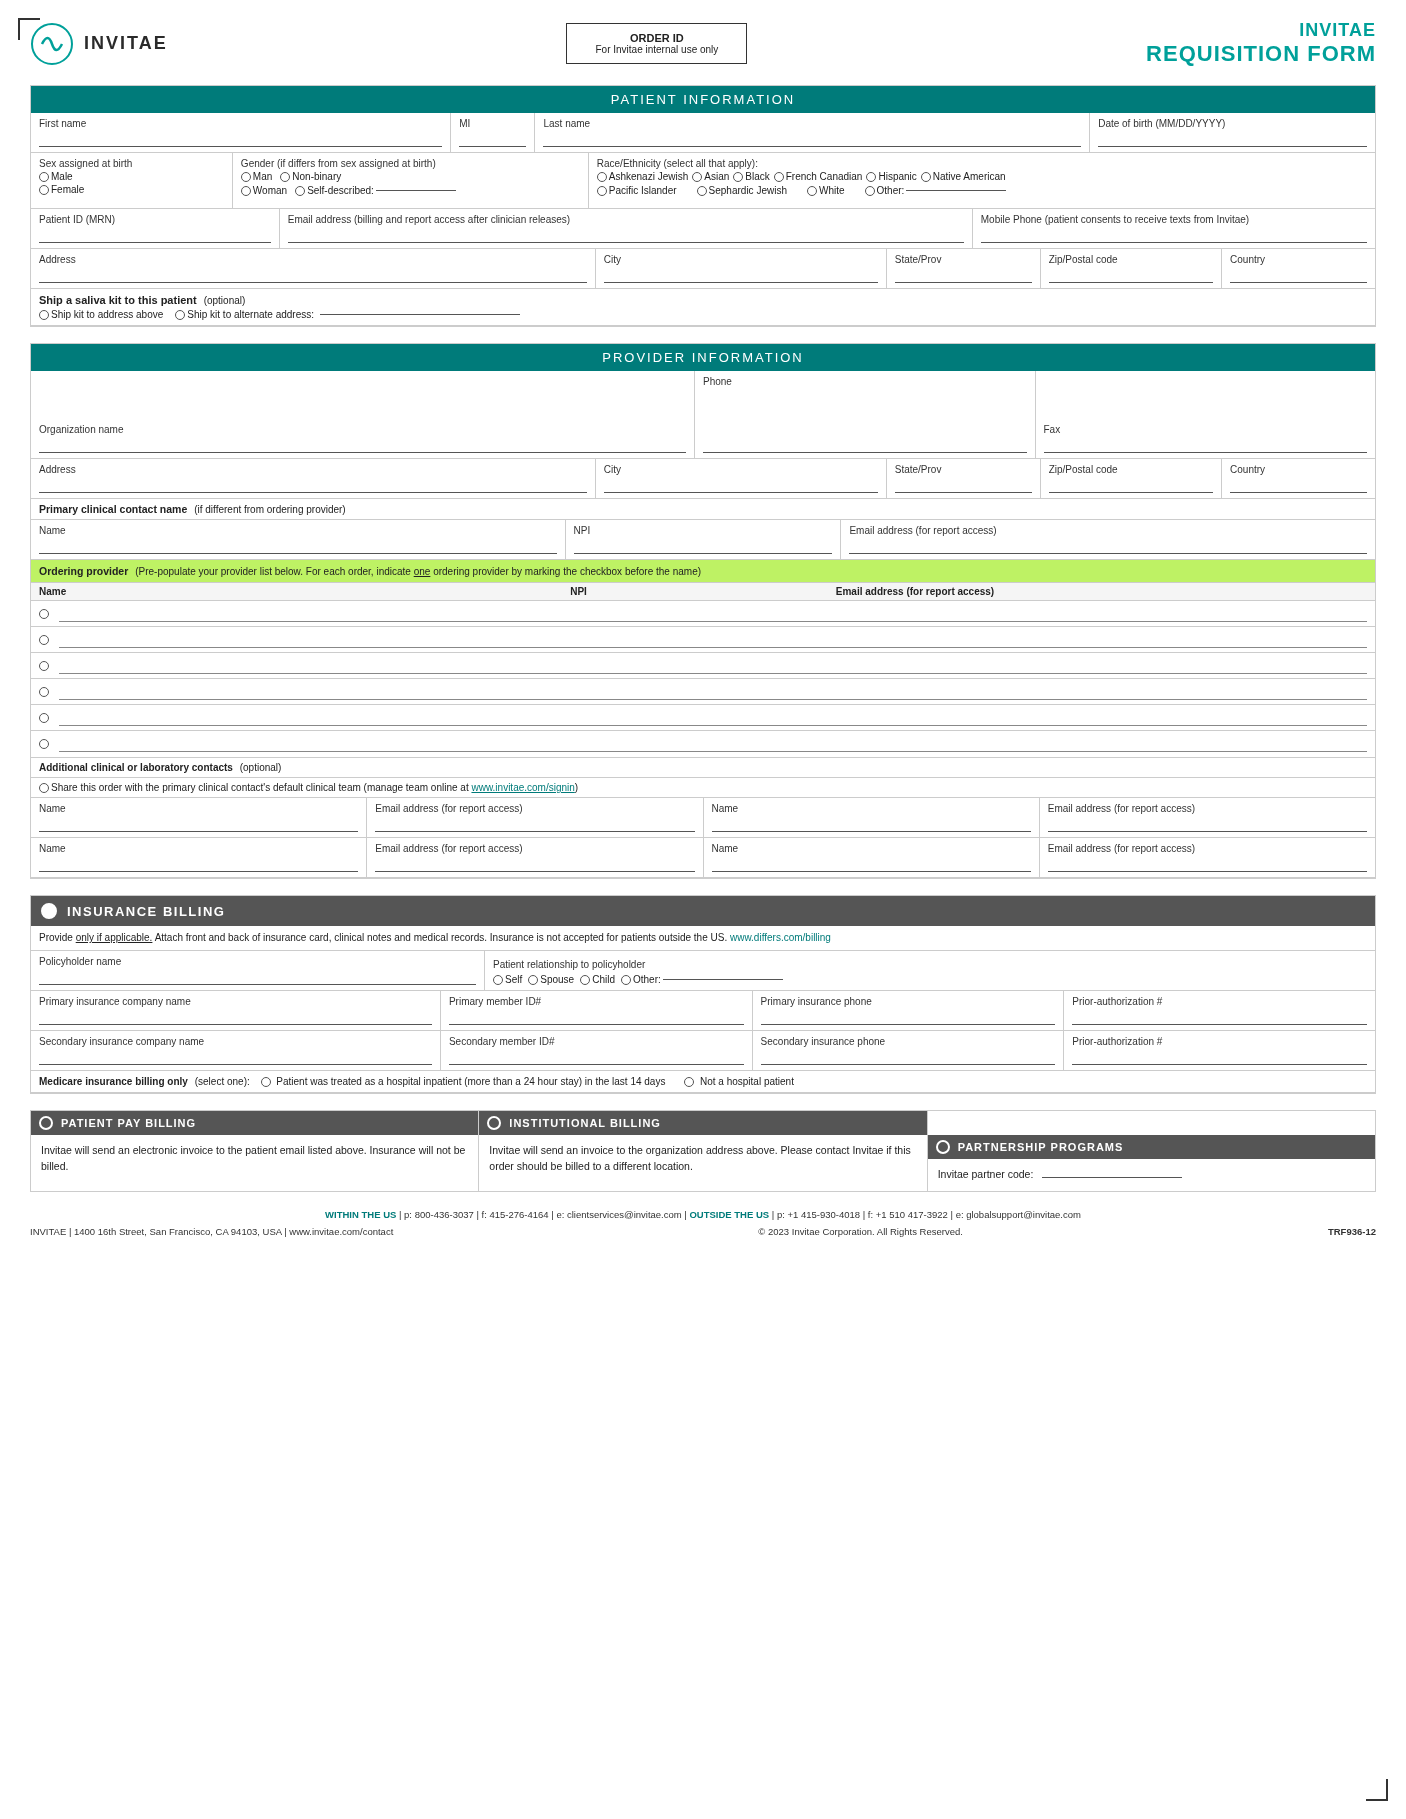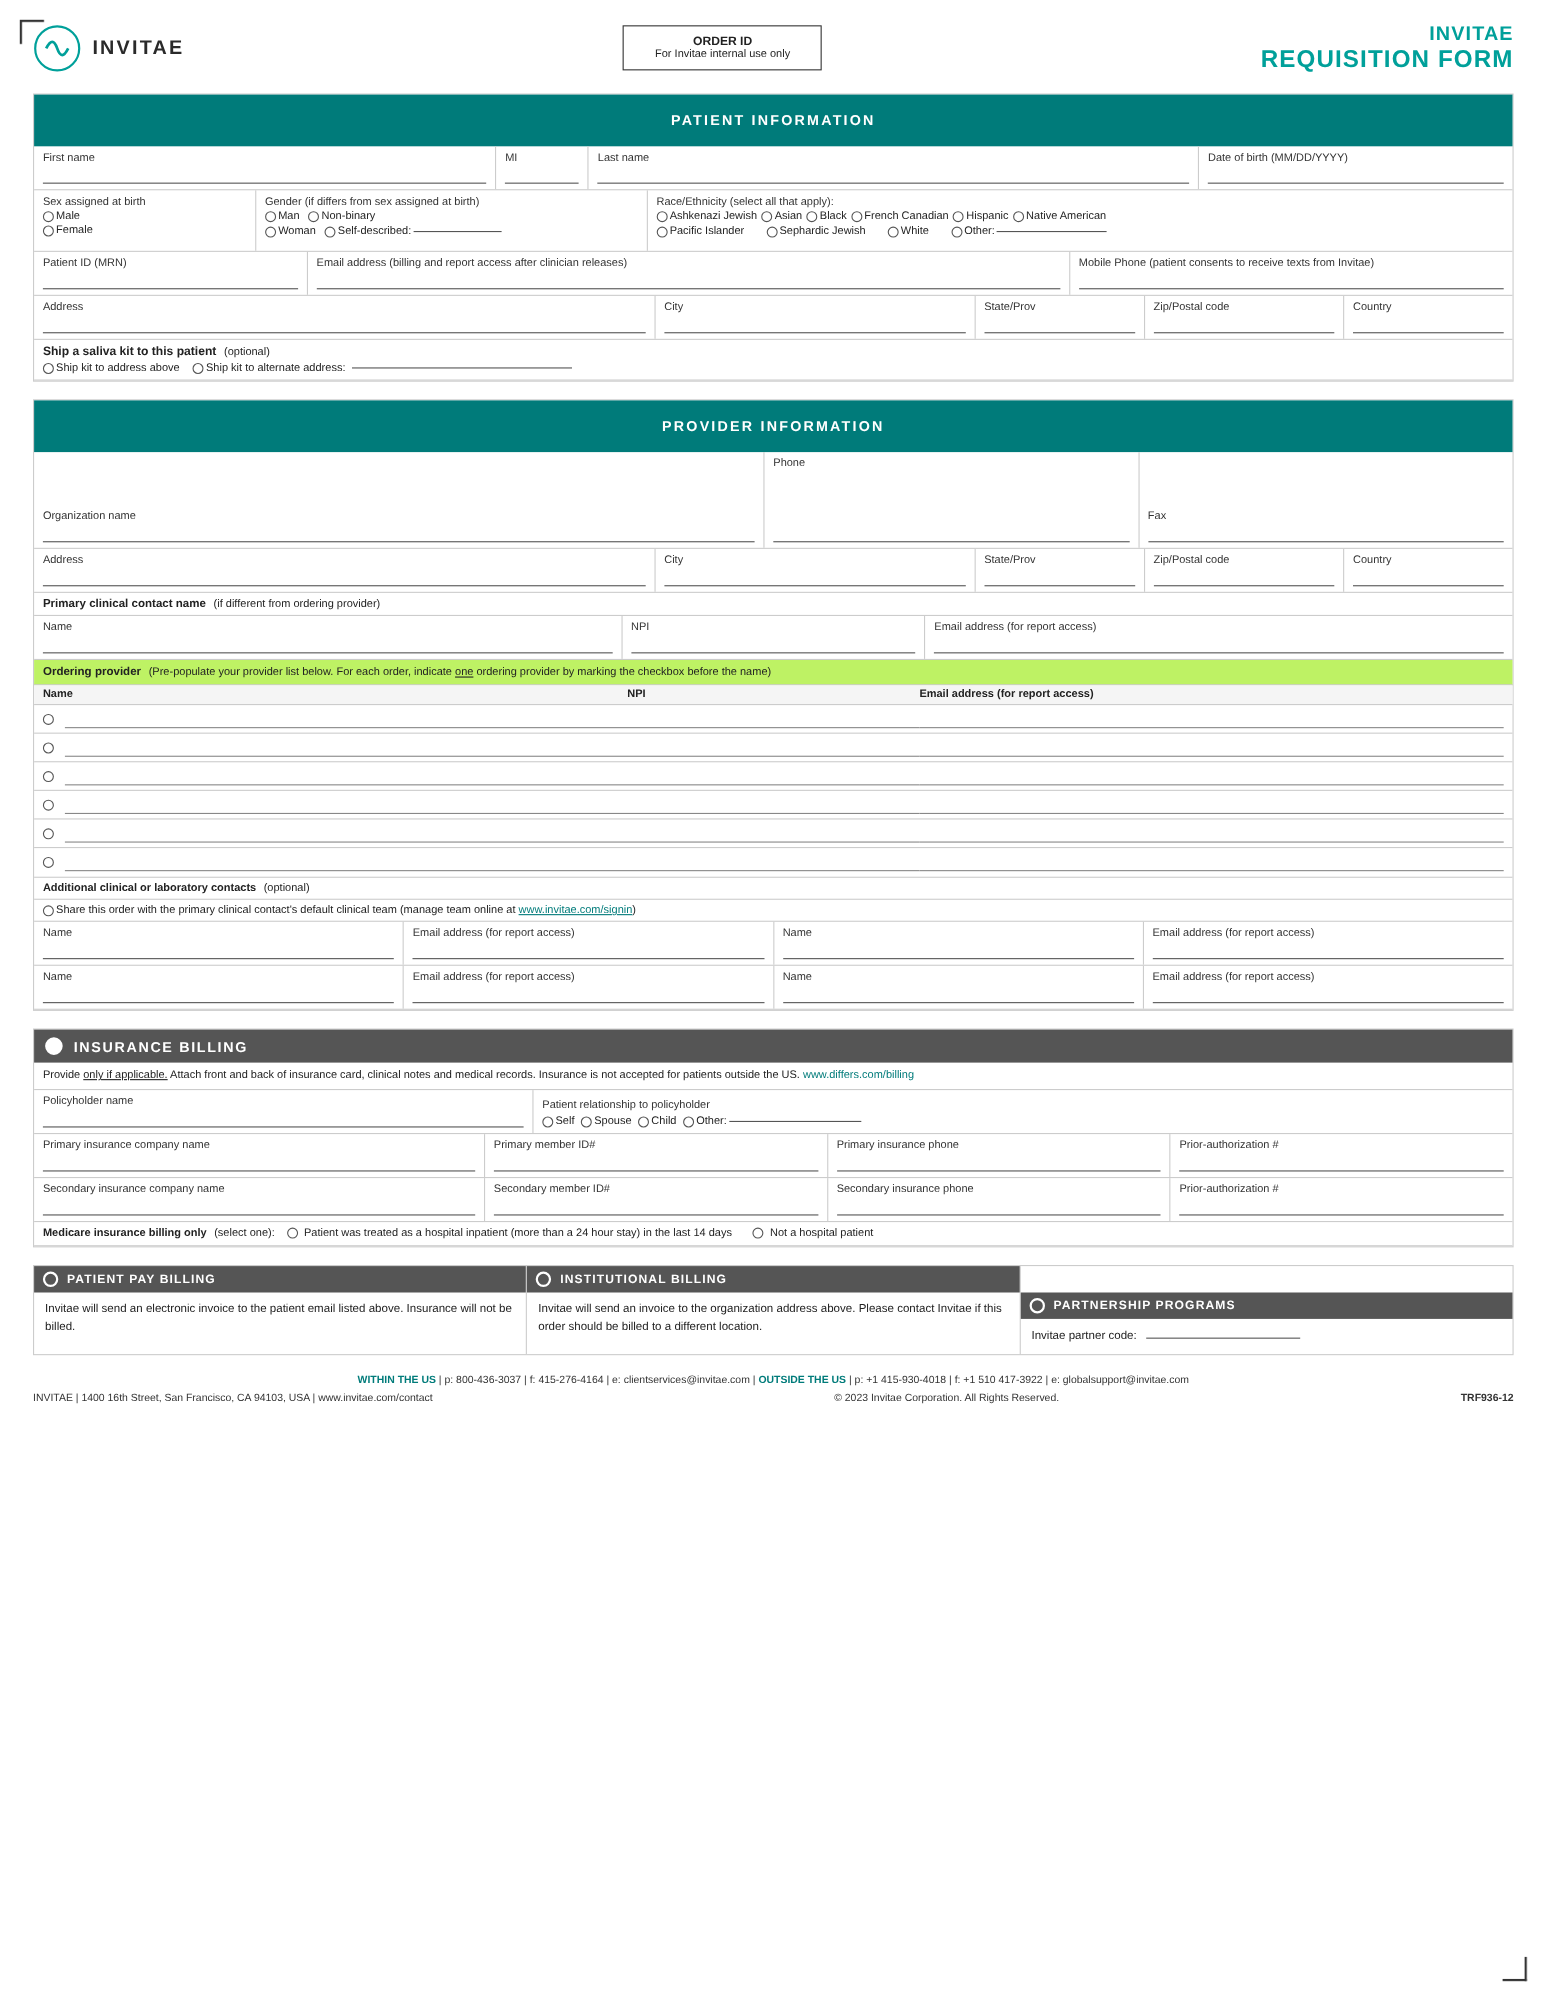--- a/index.html
+++ b/index.html
@@ -63,24 +63,24 @@
 
     
     .section {
       margin-bottom: 16px;
       border: 1px solid #ccc;
     }
     .section-header {
       background: #007b7a;
       color: #fff;
       text-align: center;
-      font-weight: bold;
+      font-weight: normal;
       font-size: 13px;
       letter-spacing: 2px;
-      padding: 16px 0;
+      padding: 6px 0;
     }
 
     
     .form-row {
       display: flex;
       border-bottom: 1px solid #ccc;
     }
     .form-row:last-child {
       border-bottom: none;
     }

